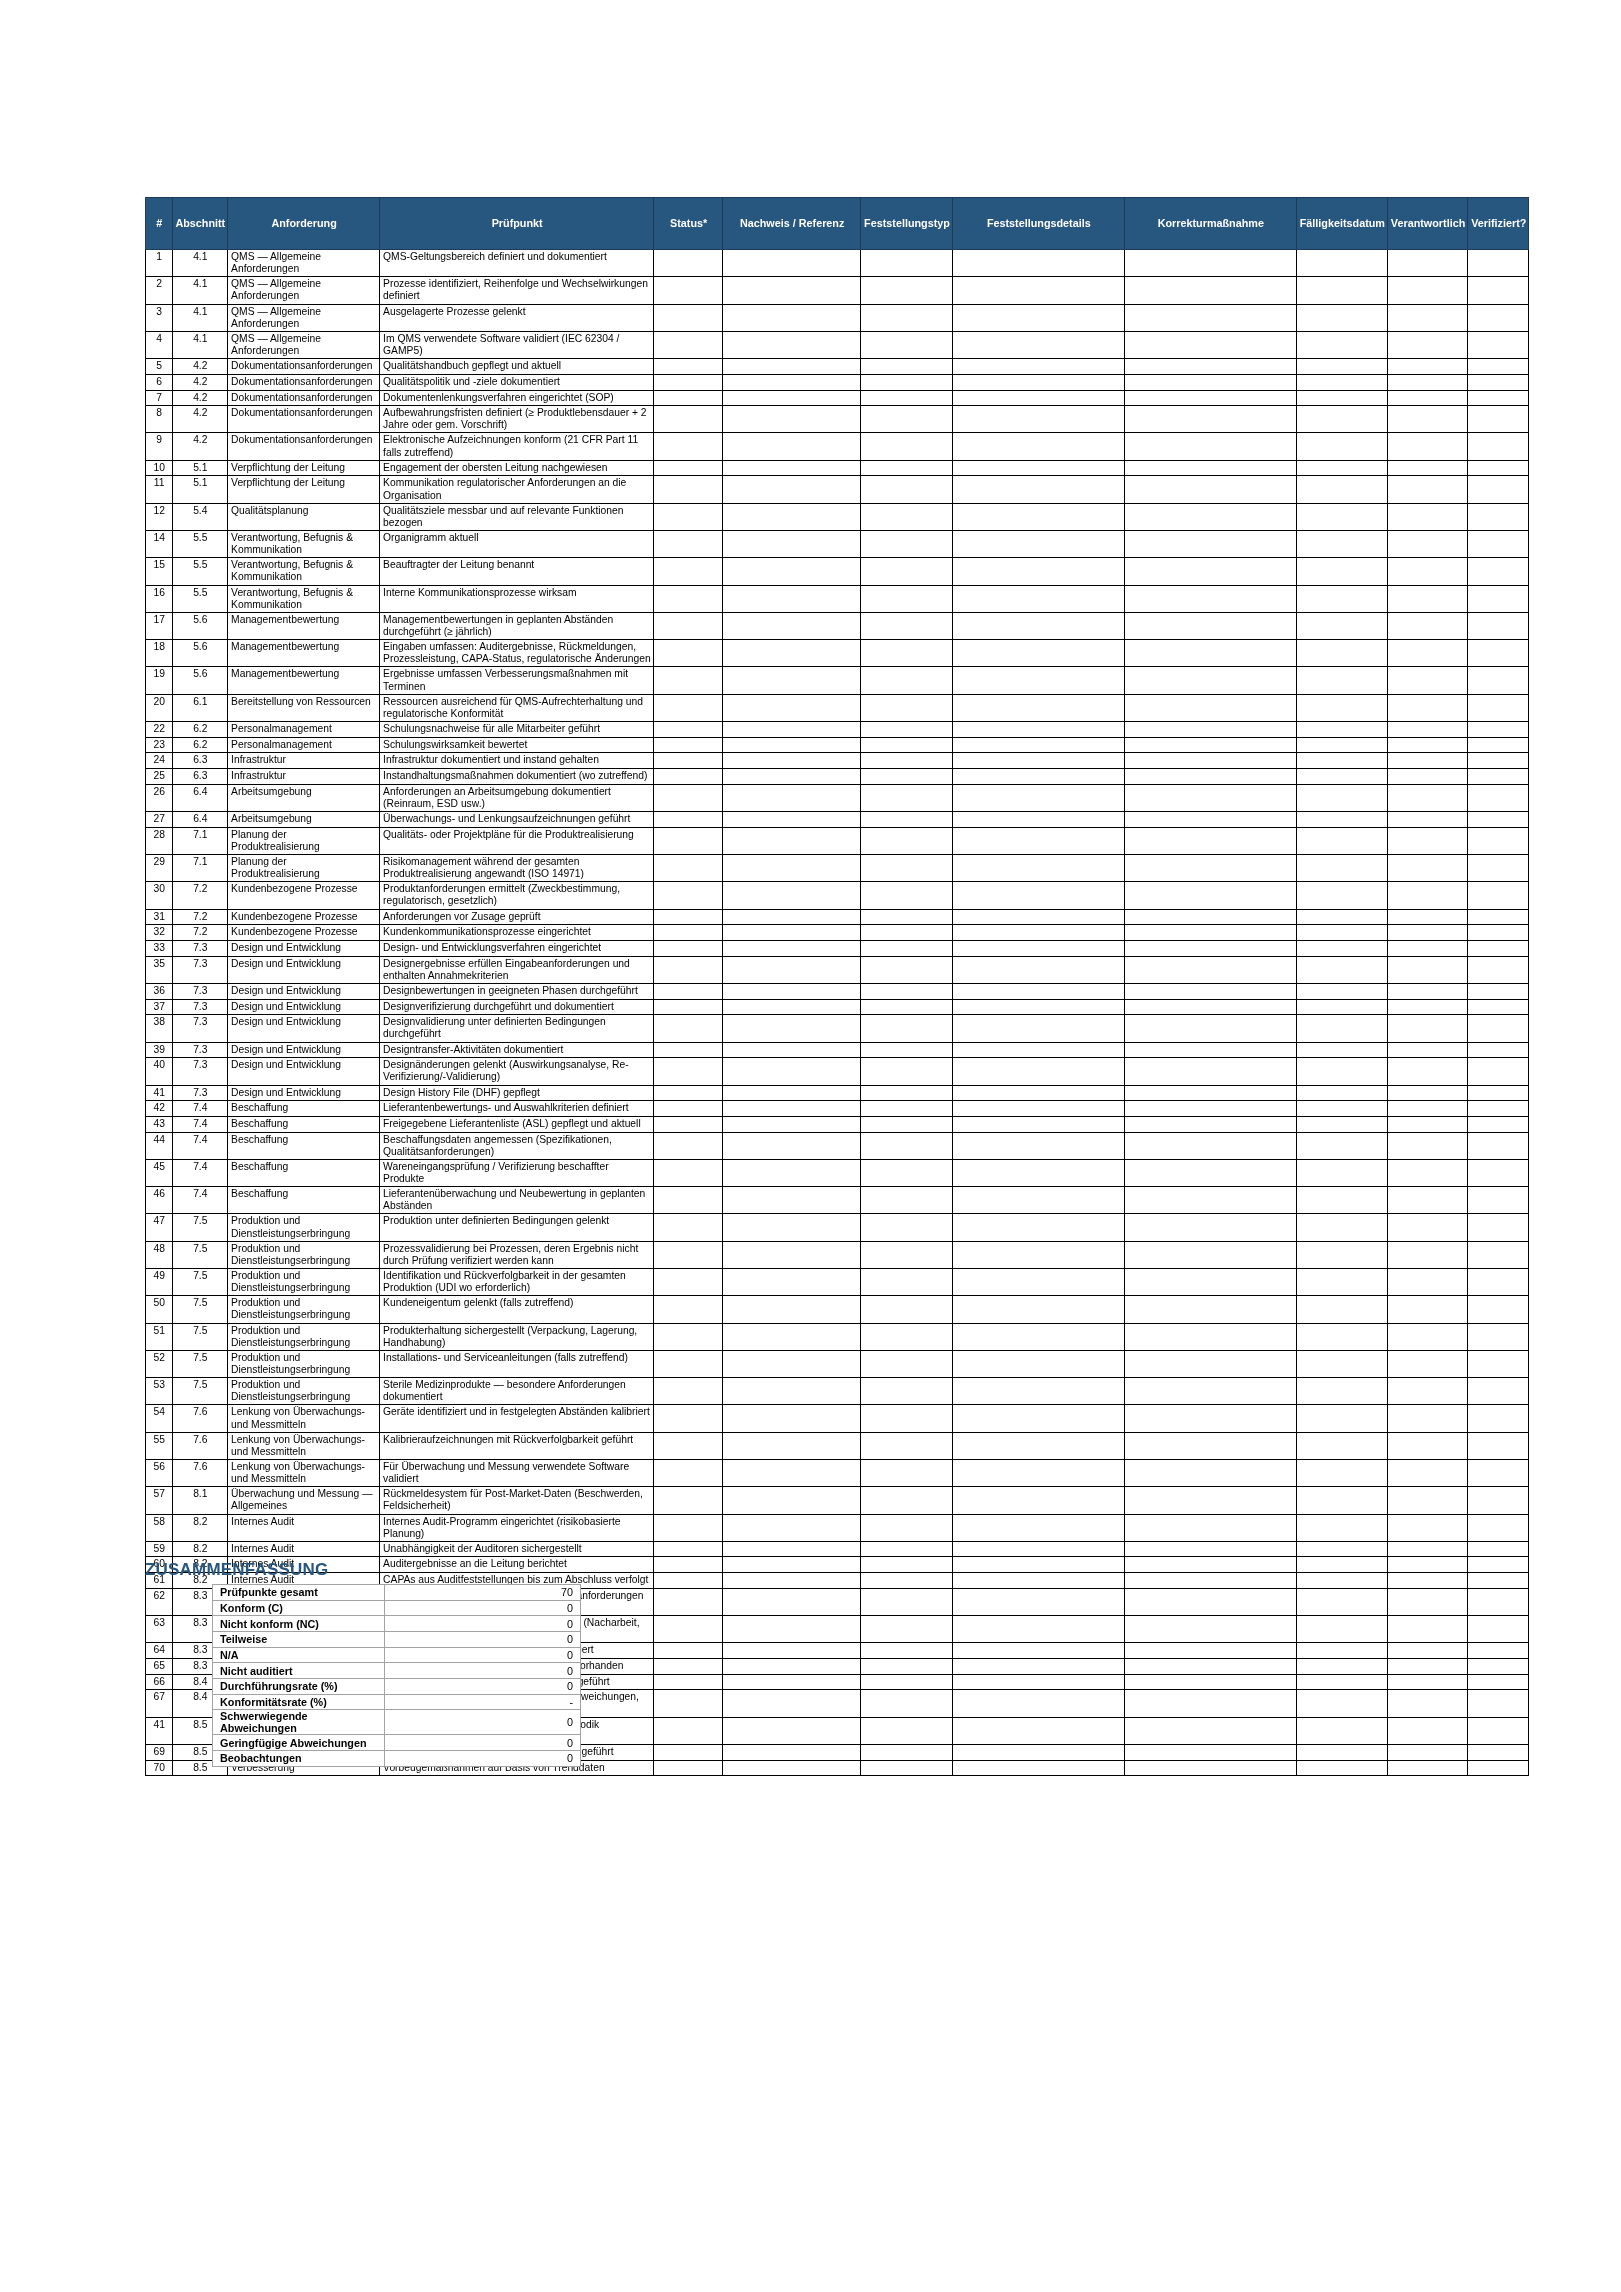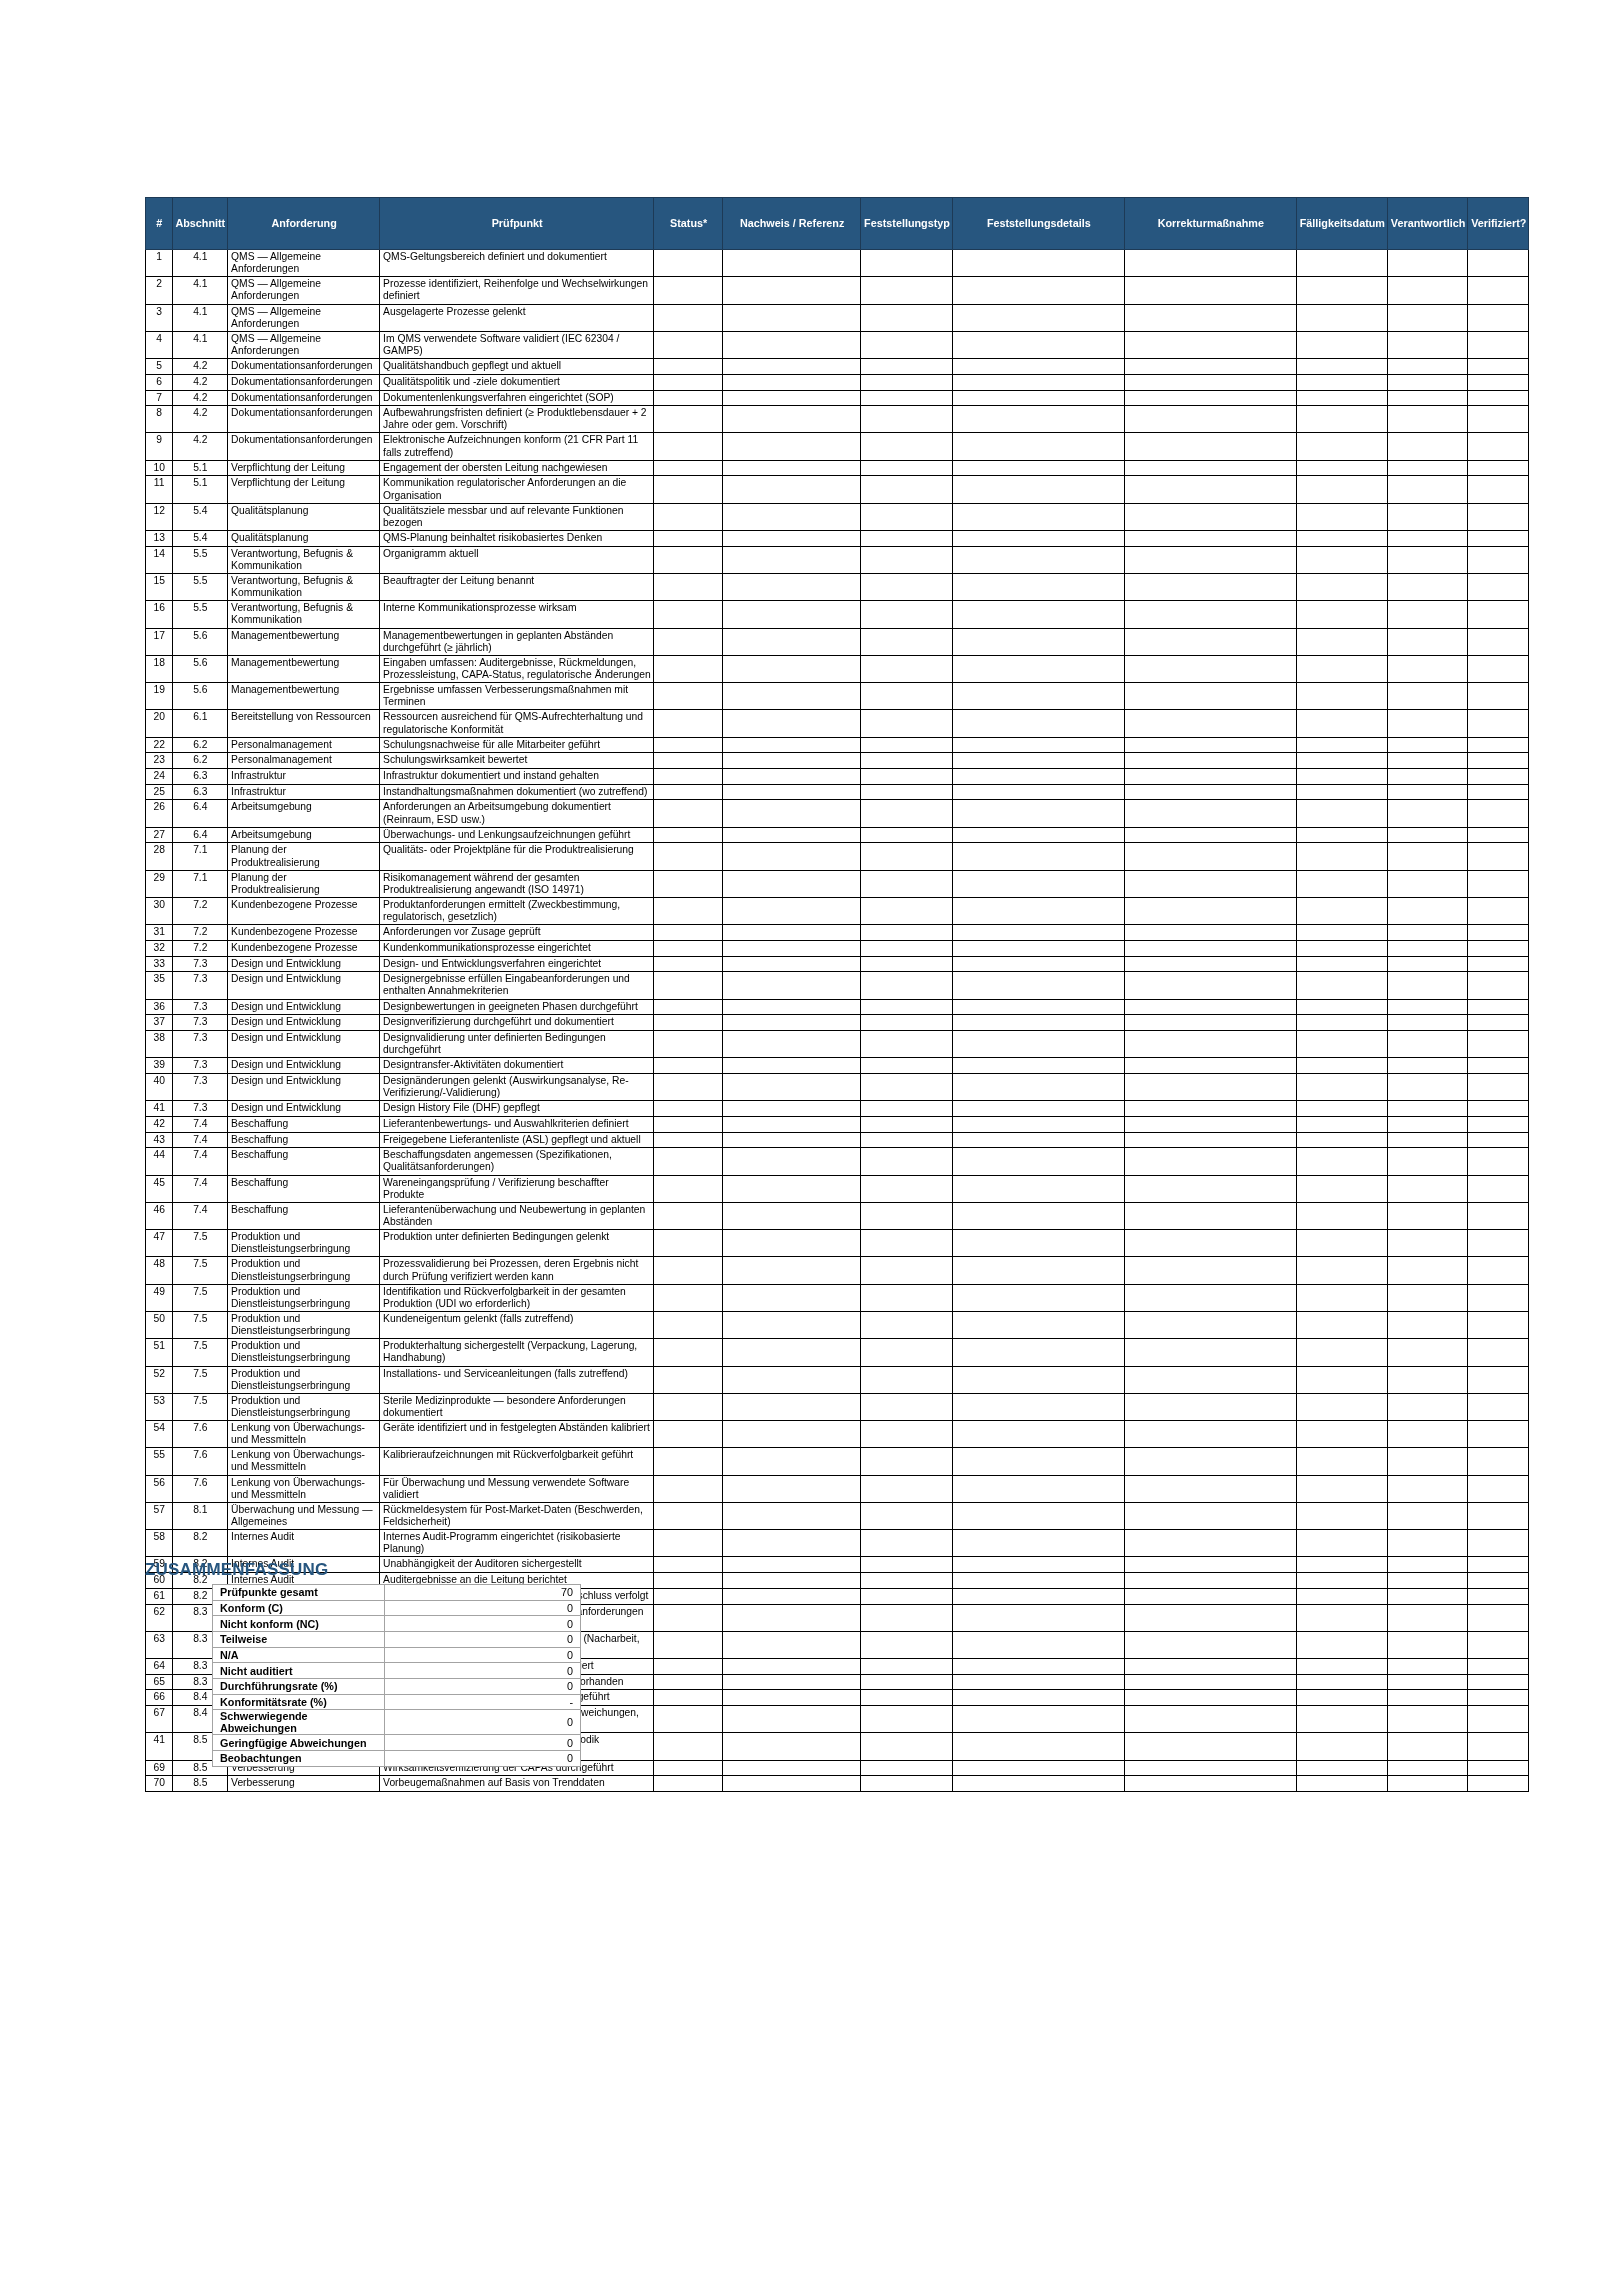--- a/index.html
+++ b/index.html
@@ -310,34 +310,20 @@
             <td></td>
             <td></td>
             <td></td>
             <td></td>
             <td></td>
             <td></td>
             <td></td>
             <td></td>
           </tr>
           <tr>
-            <td class="c-num">13</td>
-            <td class="c-sec">5.4</td>
-            <td>Qualitätsplanung</td>
-            <td>QMS-Planung beinhaltet risikobasiertes Denken</td>
-            <td></td>
-            <td></td>
-            <td></td>
-            <td></td>
-            <td></td>
-            <td></td>
-            <td></td>
-            <td></td>
-          </tr>
-          <tr>
             <td class="c-num">14</td>
             <td class="c-sec">5.5</td>
             <td>Verantwortung, Befugnis &amp; Kommunikation</td>
             <td>Organigramm aktuell</td>
             <td></td>
             <td></td>
             <td></td>
             <td></td>
             <td></td>
             <td></td>

